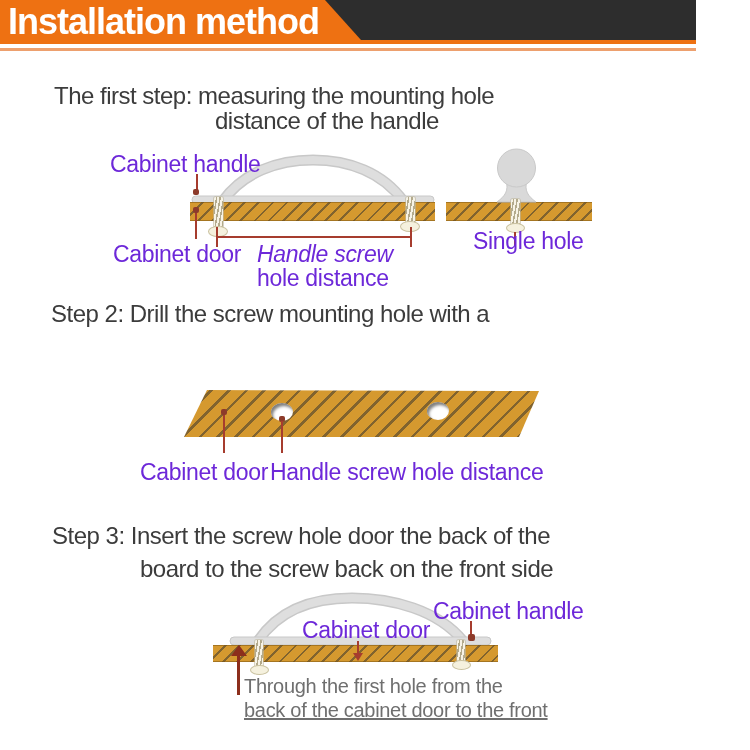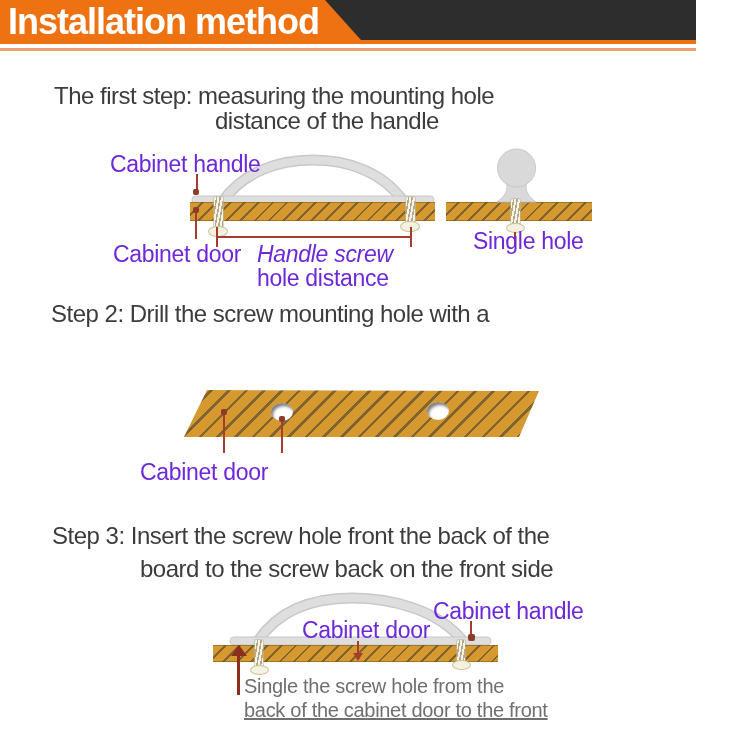--- a/index.html
+++ b/index.html
@@ -97,22 +97,23 @@
   <div class="para" style="left:180px;top:388px;width:365px;height:51px;"></div>
   <div class="hole" style="left:271px;top:403px;"></div>
   <div class="hole" style="left:427px;top:402px;"></div>
 
   <div class="pdot" style="left:221px;top:409px;"></div>
   <div class="pline" style="left:223px;top:415px;height:38px;"></div>
   <div class="pdot" style="left:279px;top:416px;"></div>
   <div class="pline" style="left:281px;top:421px;height:32px;"></div>
 
   <div class="lbl" style="left:140px;top:459px;">Cabinet door</div>
+  <div class="lbl" style="left:270px;top:459px;">Handle screw hole distance</div>
 
-  <div class="hline" style="left:52px;top:522px;">Step 3: Insert the screw hole front the back of the</div>
+  <div class="hline" style="left:52px;top:522px;">Step 3: Insert the screw hole door the back of the</div>
   <div class="hline" style="left:140px;top:555px;">board to the screw back on the front side</div>
 
   <svg width="290" height="58" viewBox="210 592 290 58" style="left:210px;top:592px;">
     <path d="M 258 641 C 280 608, 315 598, 352 598 C 392 598, 438 610, 463 641" fill="none" stroke="#C8C8C8" stroke-width="11" stroke-linecap="round"></path>
     <path d="M 258 641 C 280 608, 315 598, 352 598 C 392 598, 438 610, 463 641" fill="none" stroke="#DEDEDE" stroke-width="8" stroke-linecap="round"></path>
     <rect x="230" y="637" width="261" height="8" rx="4" fill="#DEDEDE" stroke="#C8C8C8" stroke-width="1"></rect>
   </svg>
   <div class="board" style="left:213px;top:645px;width:285px;height:17px;"></div>
 
   <div class="screw" style="left:255px;top:640px;width:8px;height:28px;"></div>
@@ -124,16 +125,16 @@
   <div class="pline" style="left:470px;top:621px;height:15px;"></div>
   <div class="pdot" style="left:468px;top:634px;width:7px;height:7px;"></div>
 
   <div class="lbl" style="left:302px;top:617px;">Cabinet door</div>
   <div class="pline" style="left:357px;top:641px;height:13px;"></div>
   <div class="tri-down" style="left:353px;top:653px;"></div>
 
   <div class="tri-up" style="left:231px;top:645px;"></div>
   <div class="shaft" style="left:237px;top:655px;height:40px;"></div>
 
-  <div class="note" style="left:244px;top:675px;">Single the screw hole from the</div>
+  <div class="note" style="left:244px;top:675px;">Through the first hole from the</div>
   <div class="note" style="left:244px;top:699px;text-decoration:underline;">back of the cabinet door to the front</div>
 
 </div>
 
 </body></html>

